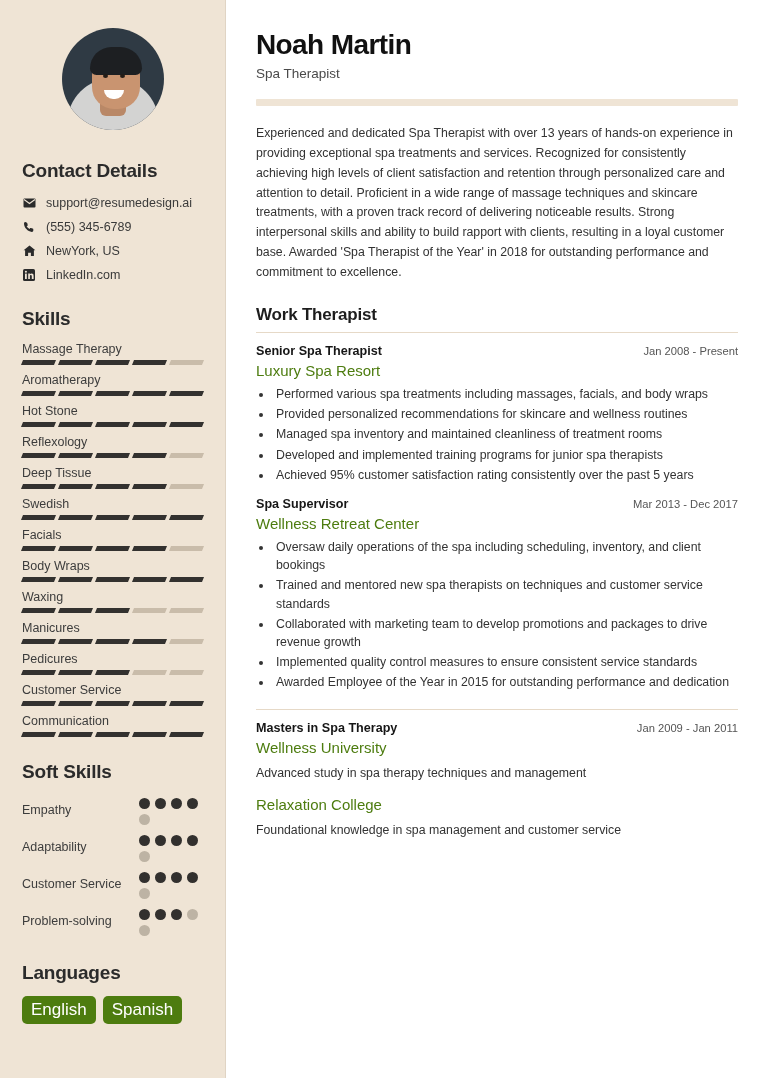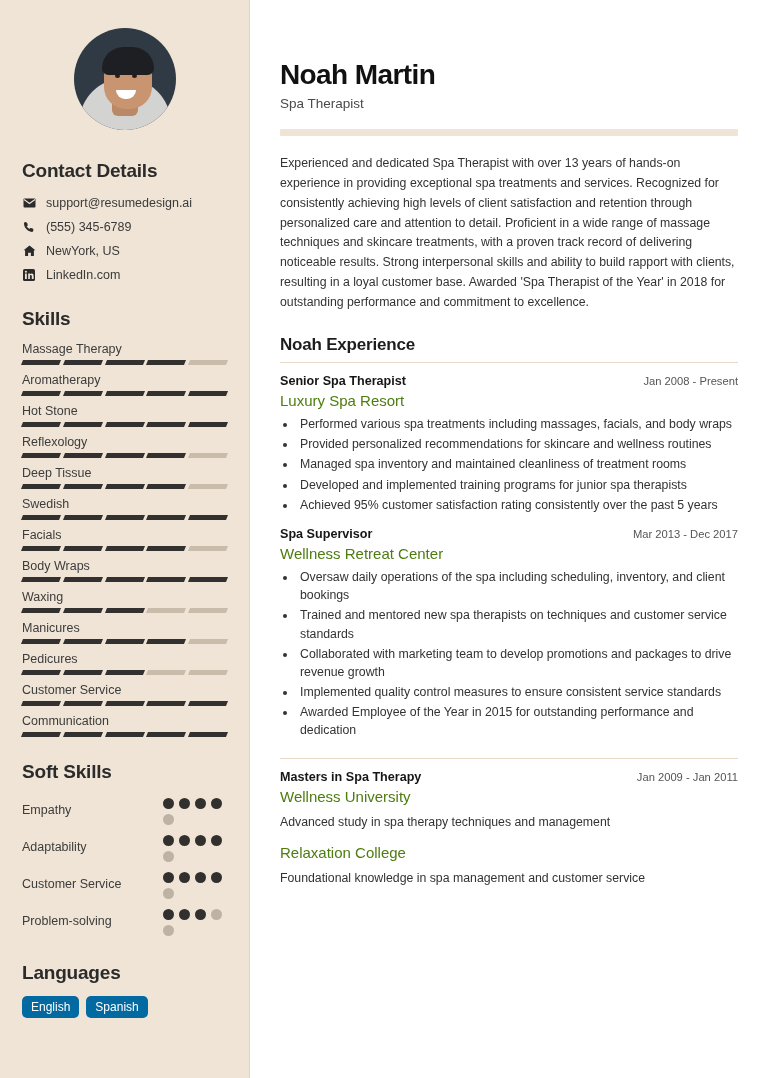--- a/index.html
+++ b/index.html
@@ -14,21 +14,21 @@
 
   .resume {
     display: flex;
     width: 768px;
     height: 1078px;
     background: #ffffff;
   }
 
   
   .sidebar {
-    width: 250px;
+    width: 226px;
     background: #EFE4D5;
     border-right: 1px solid #e0d4c4;
     padding: 28px 22px 20px 22px;
     flex-shrink: 0;
   }
 
   .avatar-wrap {
     display: flex;
     justify-content: center;
     margin-bottom: 30px;
@@ -154,41 +154,40 @@
     width: 11px;
     height: 11px;
     border-radius: 50%;
     background: #BDB3A4;
   }
   .dot.on { background: #32302e; }
 
   
   .lang-row { display: flex; gap: 7px; flex-wrap: wrap; }
   .lang-badge {
-    background: #0369a1;
+    background: #4d7c0f;
     color: #ffffff;
-    font-size: 12px;
+    font-size: 17px;
     padding: 4px 9px;
     border-radius: 5px;
   }
 
   
   .main {
     flex: 1;
     padding: 30px 30px 20px 30px;
     min-width: 0;
   }
 
   .name {
     font-size: 28px;
     font-weight: bold;
     color: #111111;
     letter-spacing: -0.6px;
     line-height: 1.1;
-    margin-top: 30px;
   }
   .role {
     font-size: 13.5px;
     color: #4a4a4a;
     margin-top: 5px;
   }
   .head-rule {
     height: 7px;
     background: #EFE4D5;
     margin: 18px 0 18px 0;
@@ -508,21 +507,21 @@
 
   <main class="main">
 
     <h1 class="name">Noah Martin</h1>
     <div class="role">Spa Therapist</div>
     <div class="head-rule"></div>
 
     <p class="summary">Experienced and dedicated Spa Therapist with over 13 years of hands-on experience in providing exceptional spa treatments and services. Recognized for consistently achieving high levels of client satisfaction and retention through personalized care and attention to detail. Proficient in a wide range of massage techniques and skincare treatments, with a proven track record of delivering noticeable results. Strong interpersonal skills and ability to build rapport with clients, resulting in a loyal customer base. Awarded 'Spa Therapist of the Year' in 2018 for outstanding performance and commitment to excellence.</p>
 
     <section class="section">
-      <h2 class="sec-title">Noah Experience</h2>
+      <h2 class="sec-title">Work Therapist</h2>
       <div class="sec-rule"></div>
       <div id="work-entries">
           <div class="entry">
             <div class="entry-top">
               <div class="entry-title">Senior Spa Therapist</div>
               <div class="entry-date">Jan 2008 - Present</div>
             </div>
             <div class="entry-org">Luxury Spa Resort</div>
             <ul class="bullets">
               <li>Performed various spa treatments including massages, facials, and body wraps</li>

